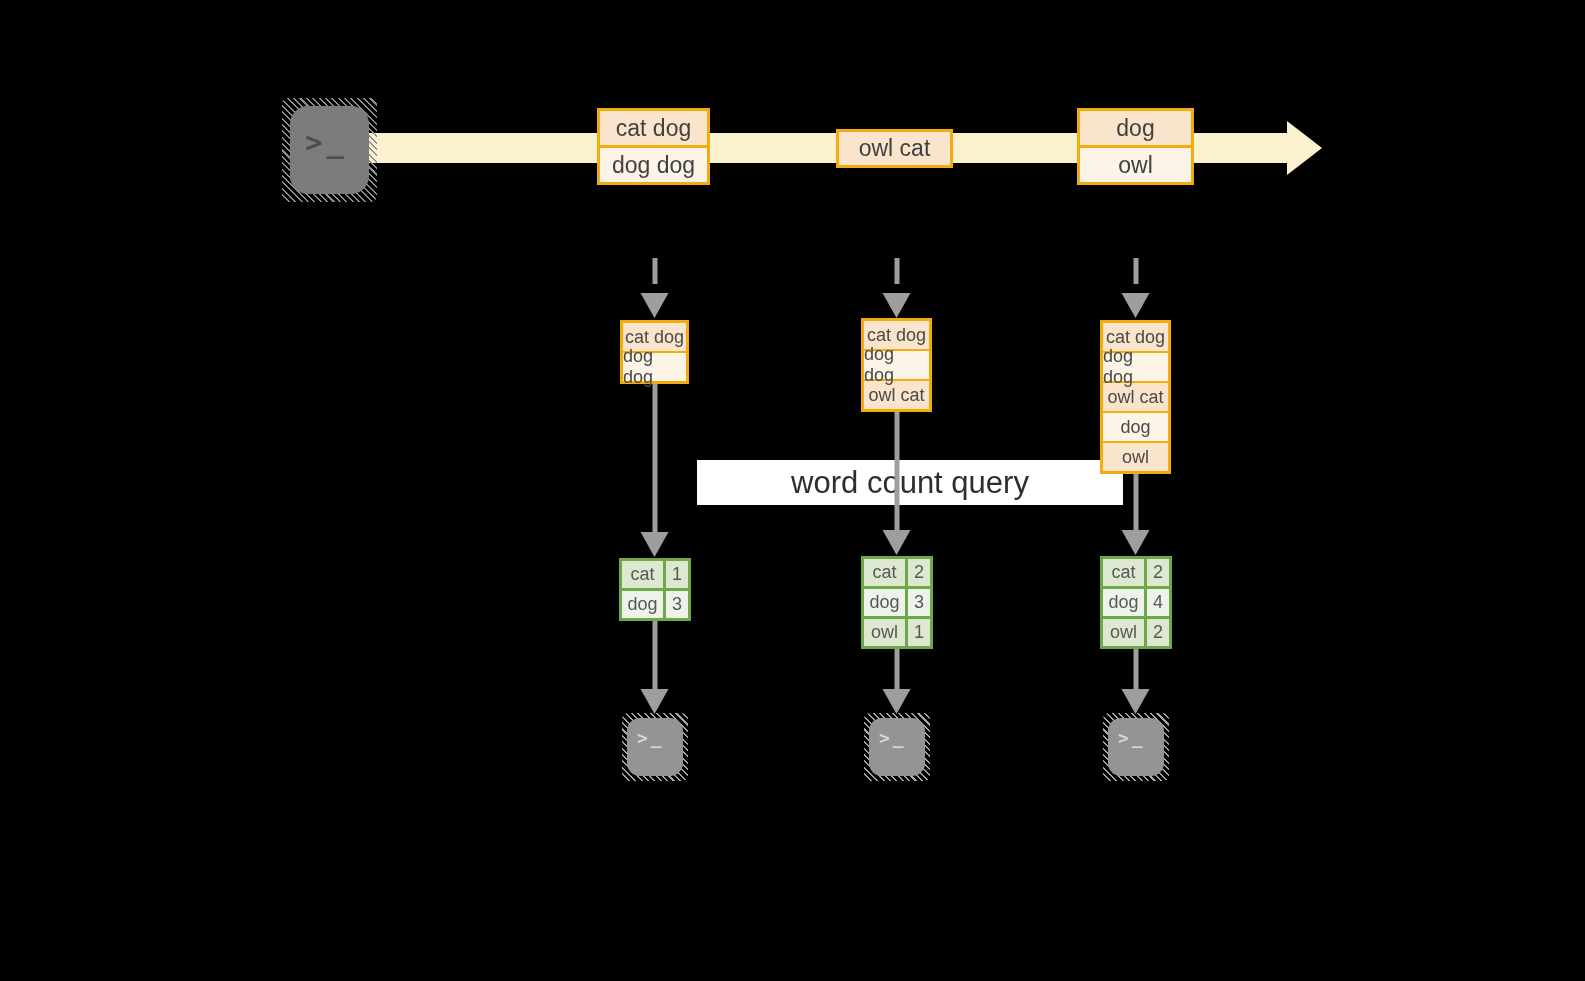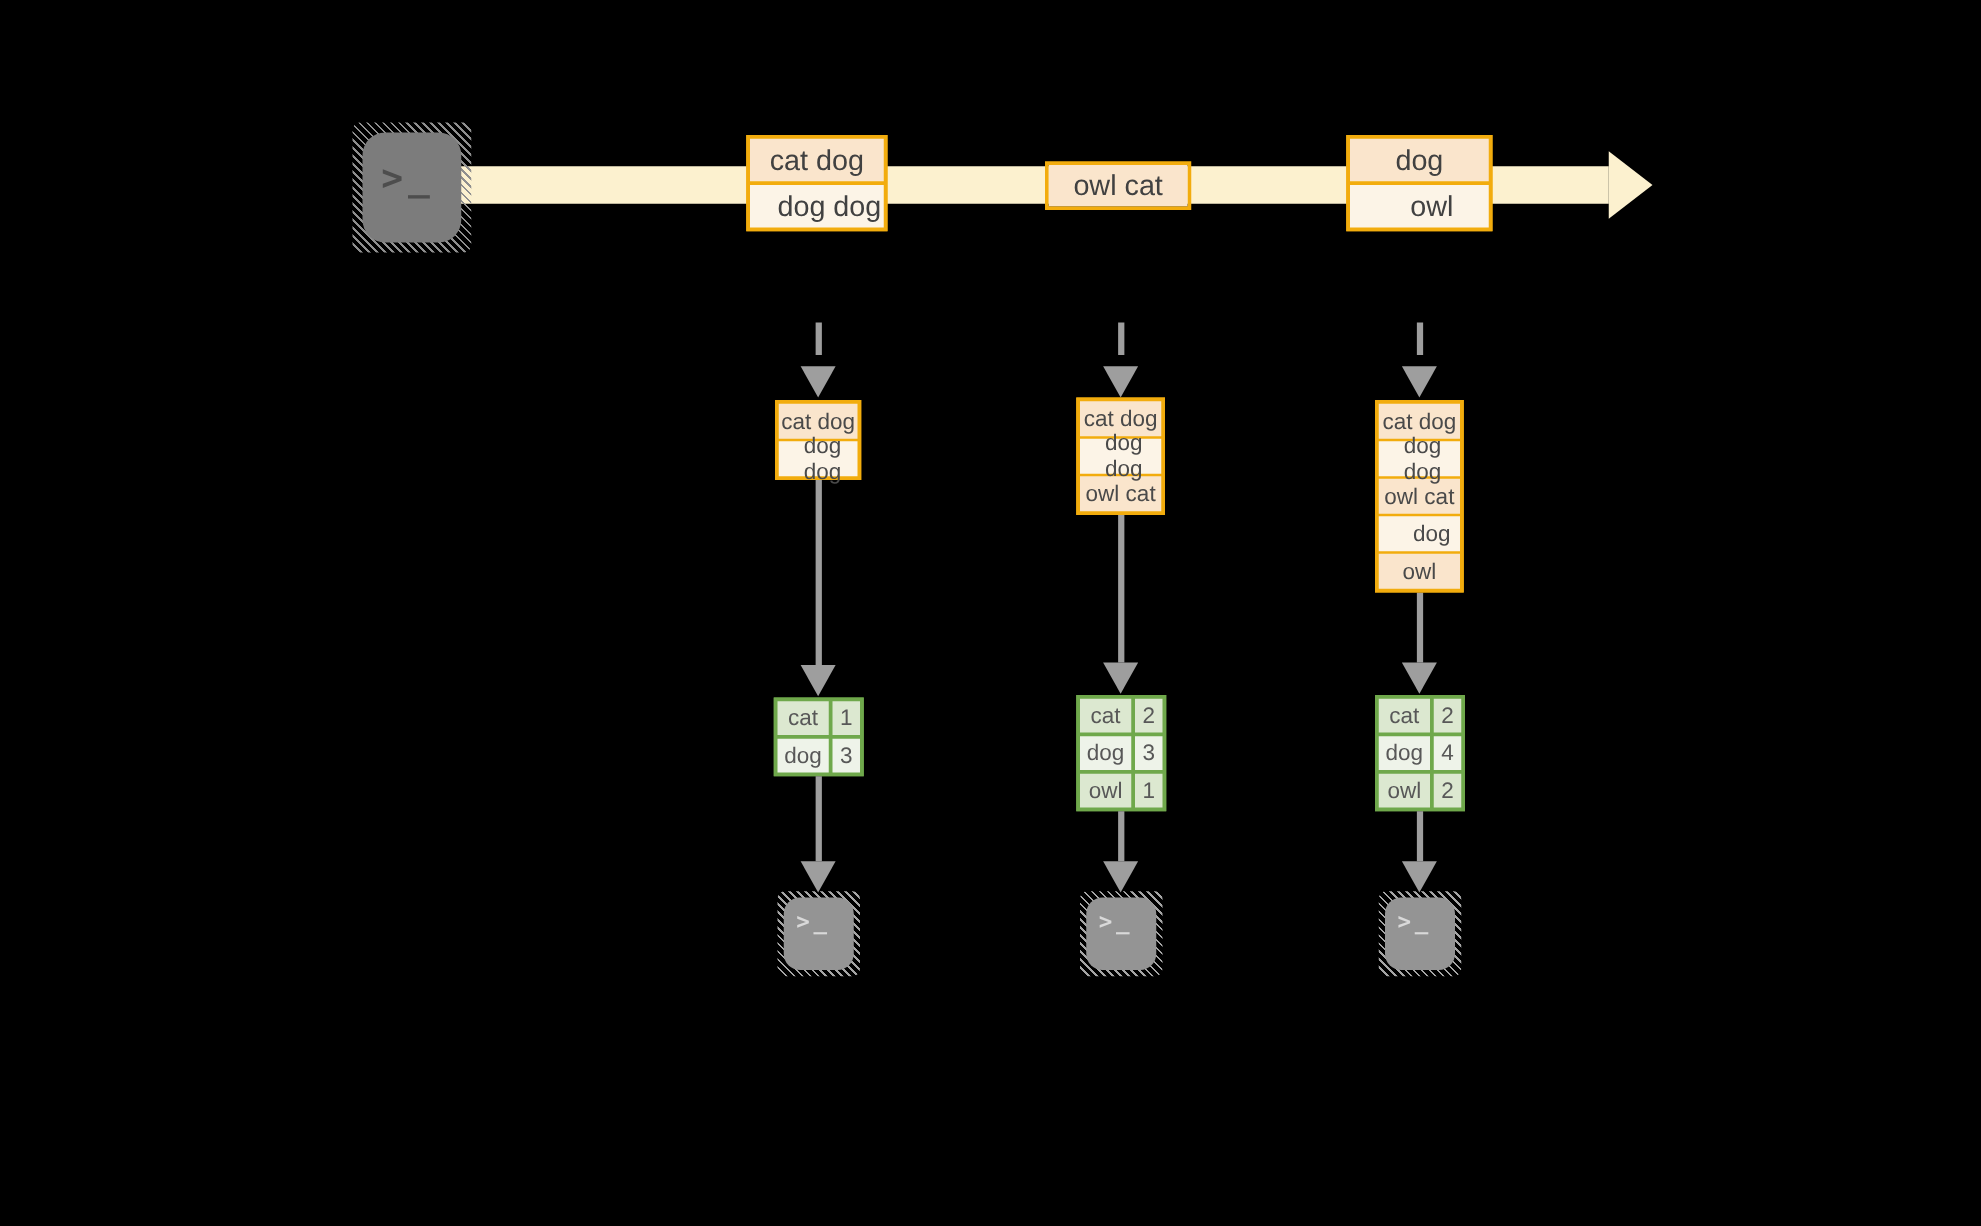--- a/index.html
+++ b/index.html
@@ -37,21 +37,21 @@
   .term.sink .term-glyph{ left:10px; top:9px; font-size:18px; letter-spacing:3px; color:#d9d9d9; }
 
   
   .event-box{ border:3px solid var(--orange); z-index:3; background:var(--orange); }
   .event-row{
     height:34px; display:flex; align-items:center; justify-content:center;
     font-size:23px; color:#414141;
   }
   .event-box .event-row + .event-row{ margin-top:3px; }
   .event-row.single{ height:33px; }
-  .fa{ background:var(--peach); } .fb{ background:var(--cream);padding-left:20px; }
+  .fa{ background:var(--peach); } .fb{ background:var(--cream); }
 
   
   .state-stack{ border:3px solid var(--orange); background:var(--orange); z-index:6; }
   .state-row{
     height:28px; display:flex; align-items:center; justify-content:center;
     font-size:18px; color:#4a4a4a;
   }
   .state-stack .state-row + .state-row{ margin-top:2px; }
 
   
@@ -130,20 +130,21 @@
     <div class="state-row fa">owl cat</div>
   </div>
   <div class="abs state-stack" style="left:1100px;top:320px;width:71px;">
     <div class="state-row fa">cat dog</div>
     <div class="state-row fb">dog dog</div>
     <div class="state-row fa">owl cat</div>
     <div class="state-row fb">dog</div>
     <div class="state-row fa">owl</div>
   </div>
 
+  <div class="abs query-label">word count query</div>
 
   <div class="abs vline" style="left:655px;top:384px;height:148px;"></div>
   <div class="abs vhead" style="left:655px;top:532px;"></div>
   <div class="abs vline" style="left:897px;top:412px;height:118px;"></div>
   <div class="abs vhead" style="left:897px;top:530px;"></div>
   <div class="abs vline" style="left:1136px;top:474px;height:56px;"></div>
   <div class="abs vhead" style="left:1136px;top:530px;"></div>
 
   <div class="abs count-table" style="left:619px;top:558px;">
     <div class="crow">

